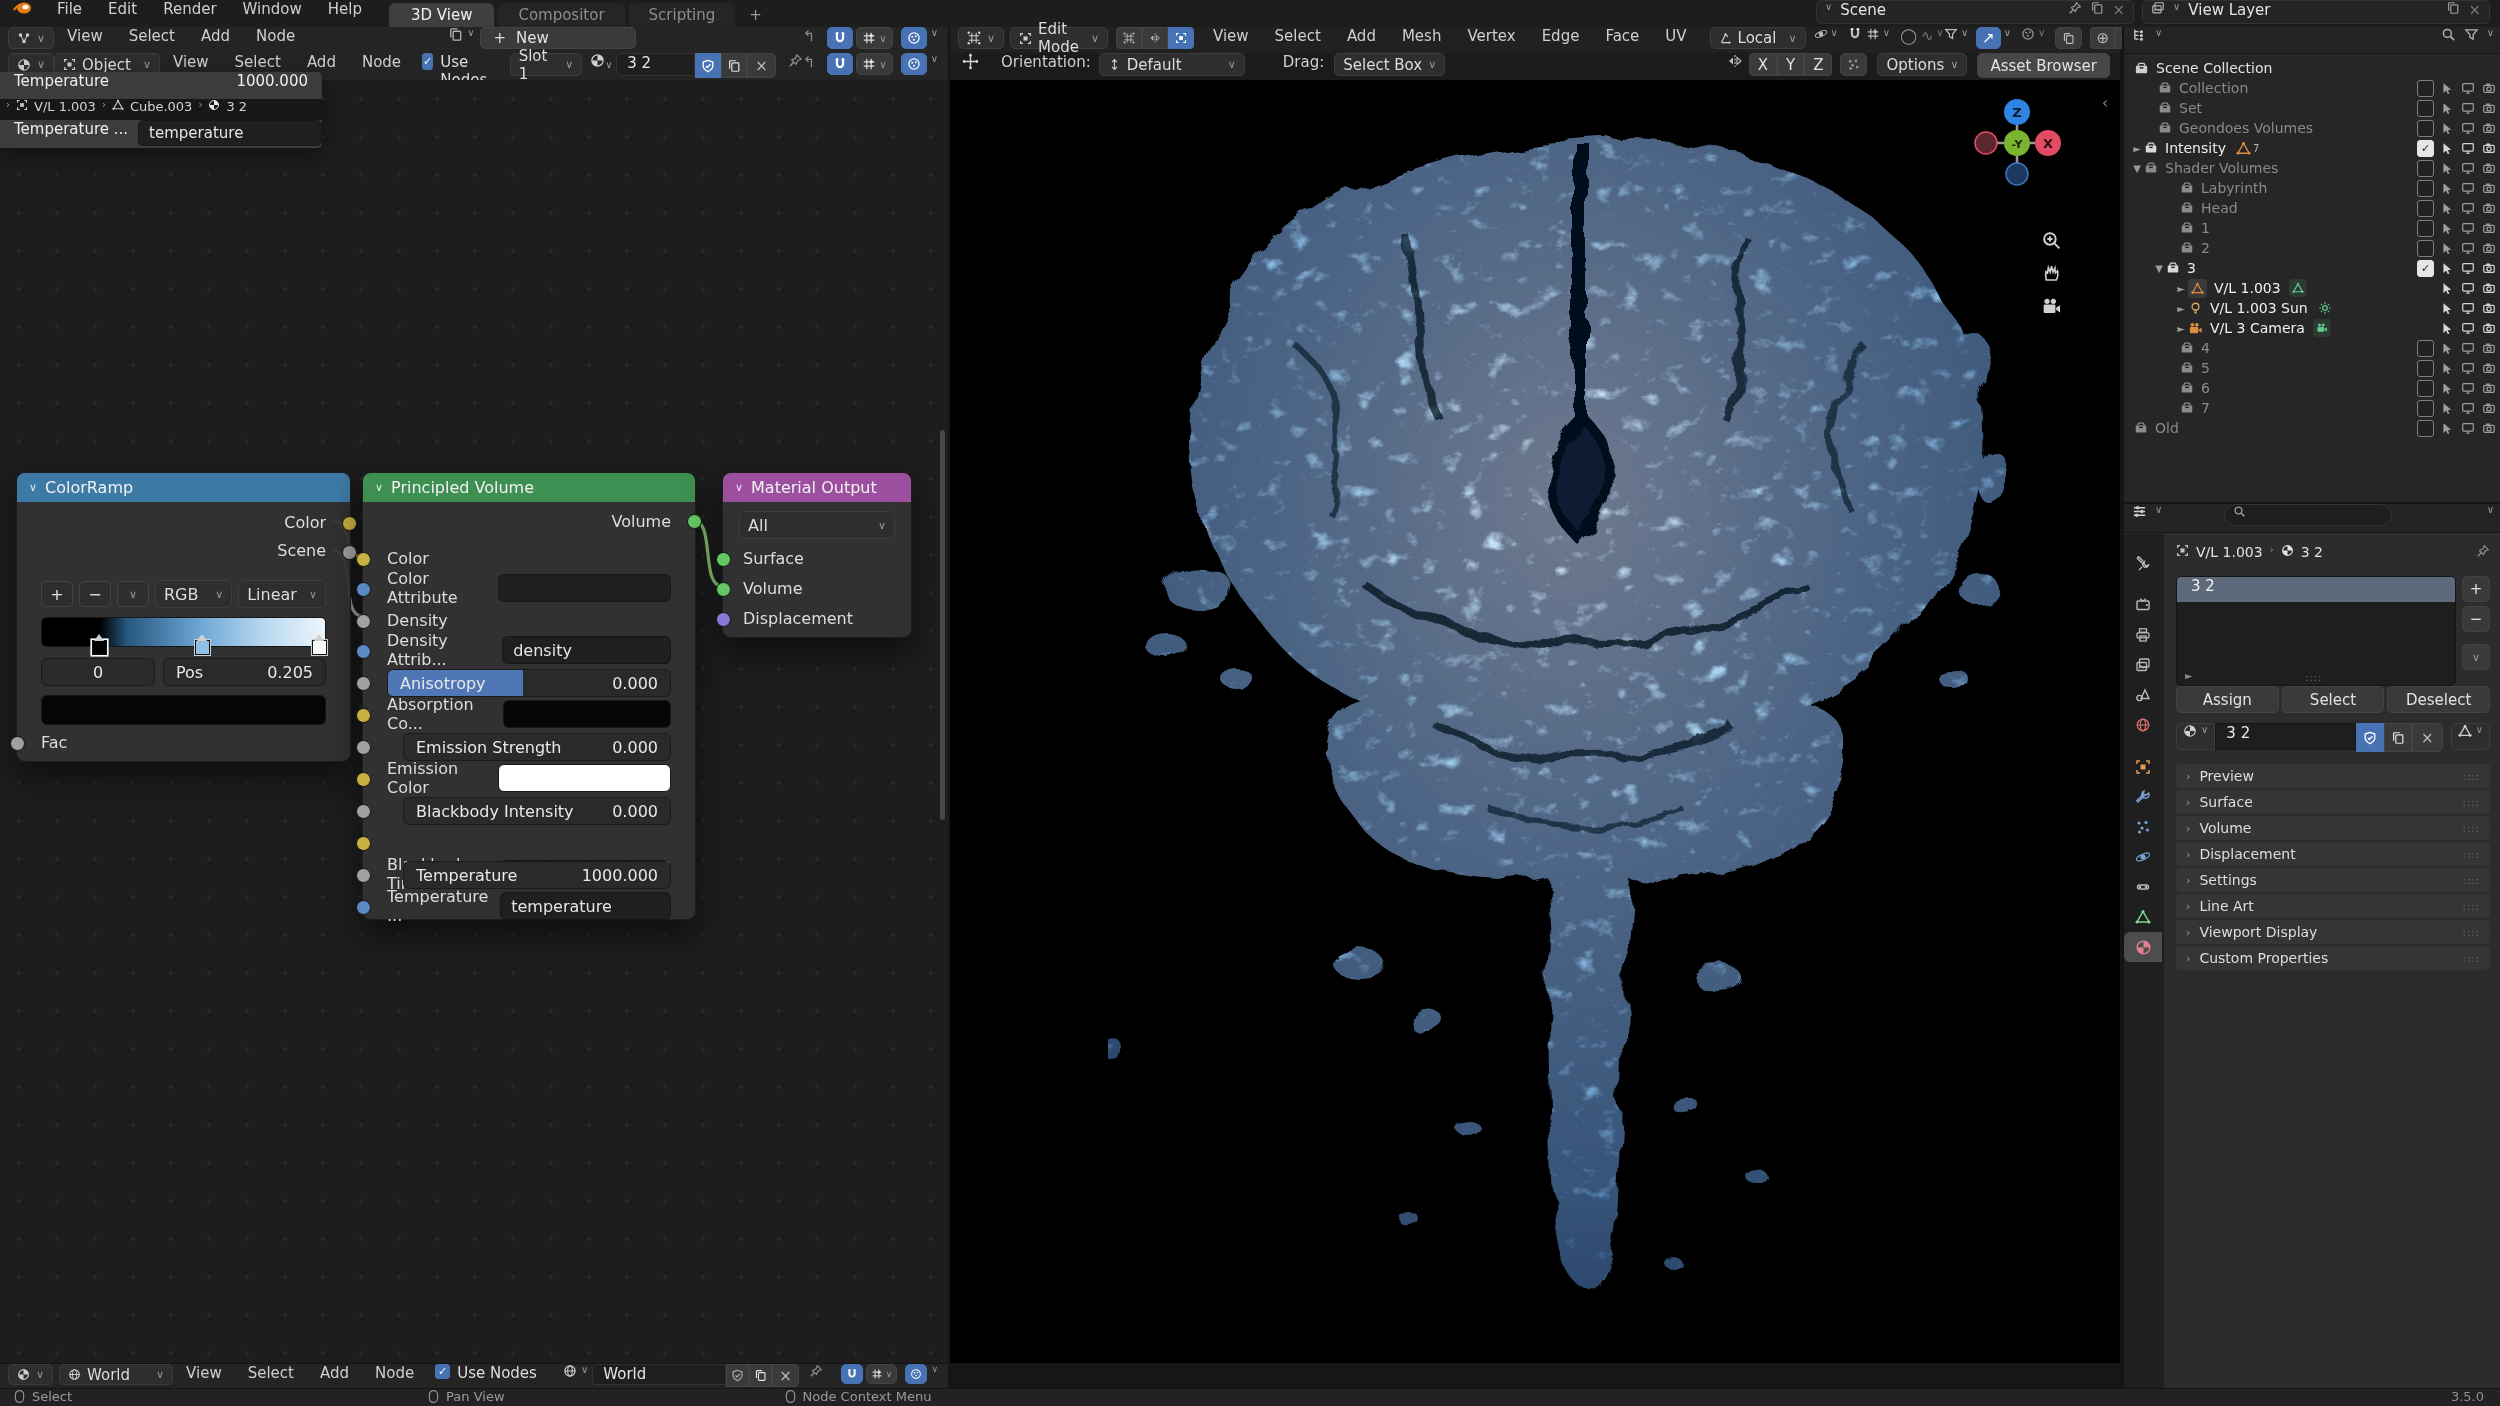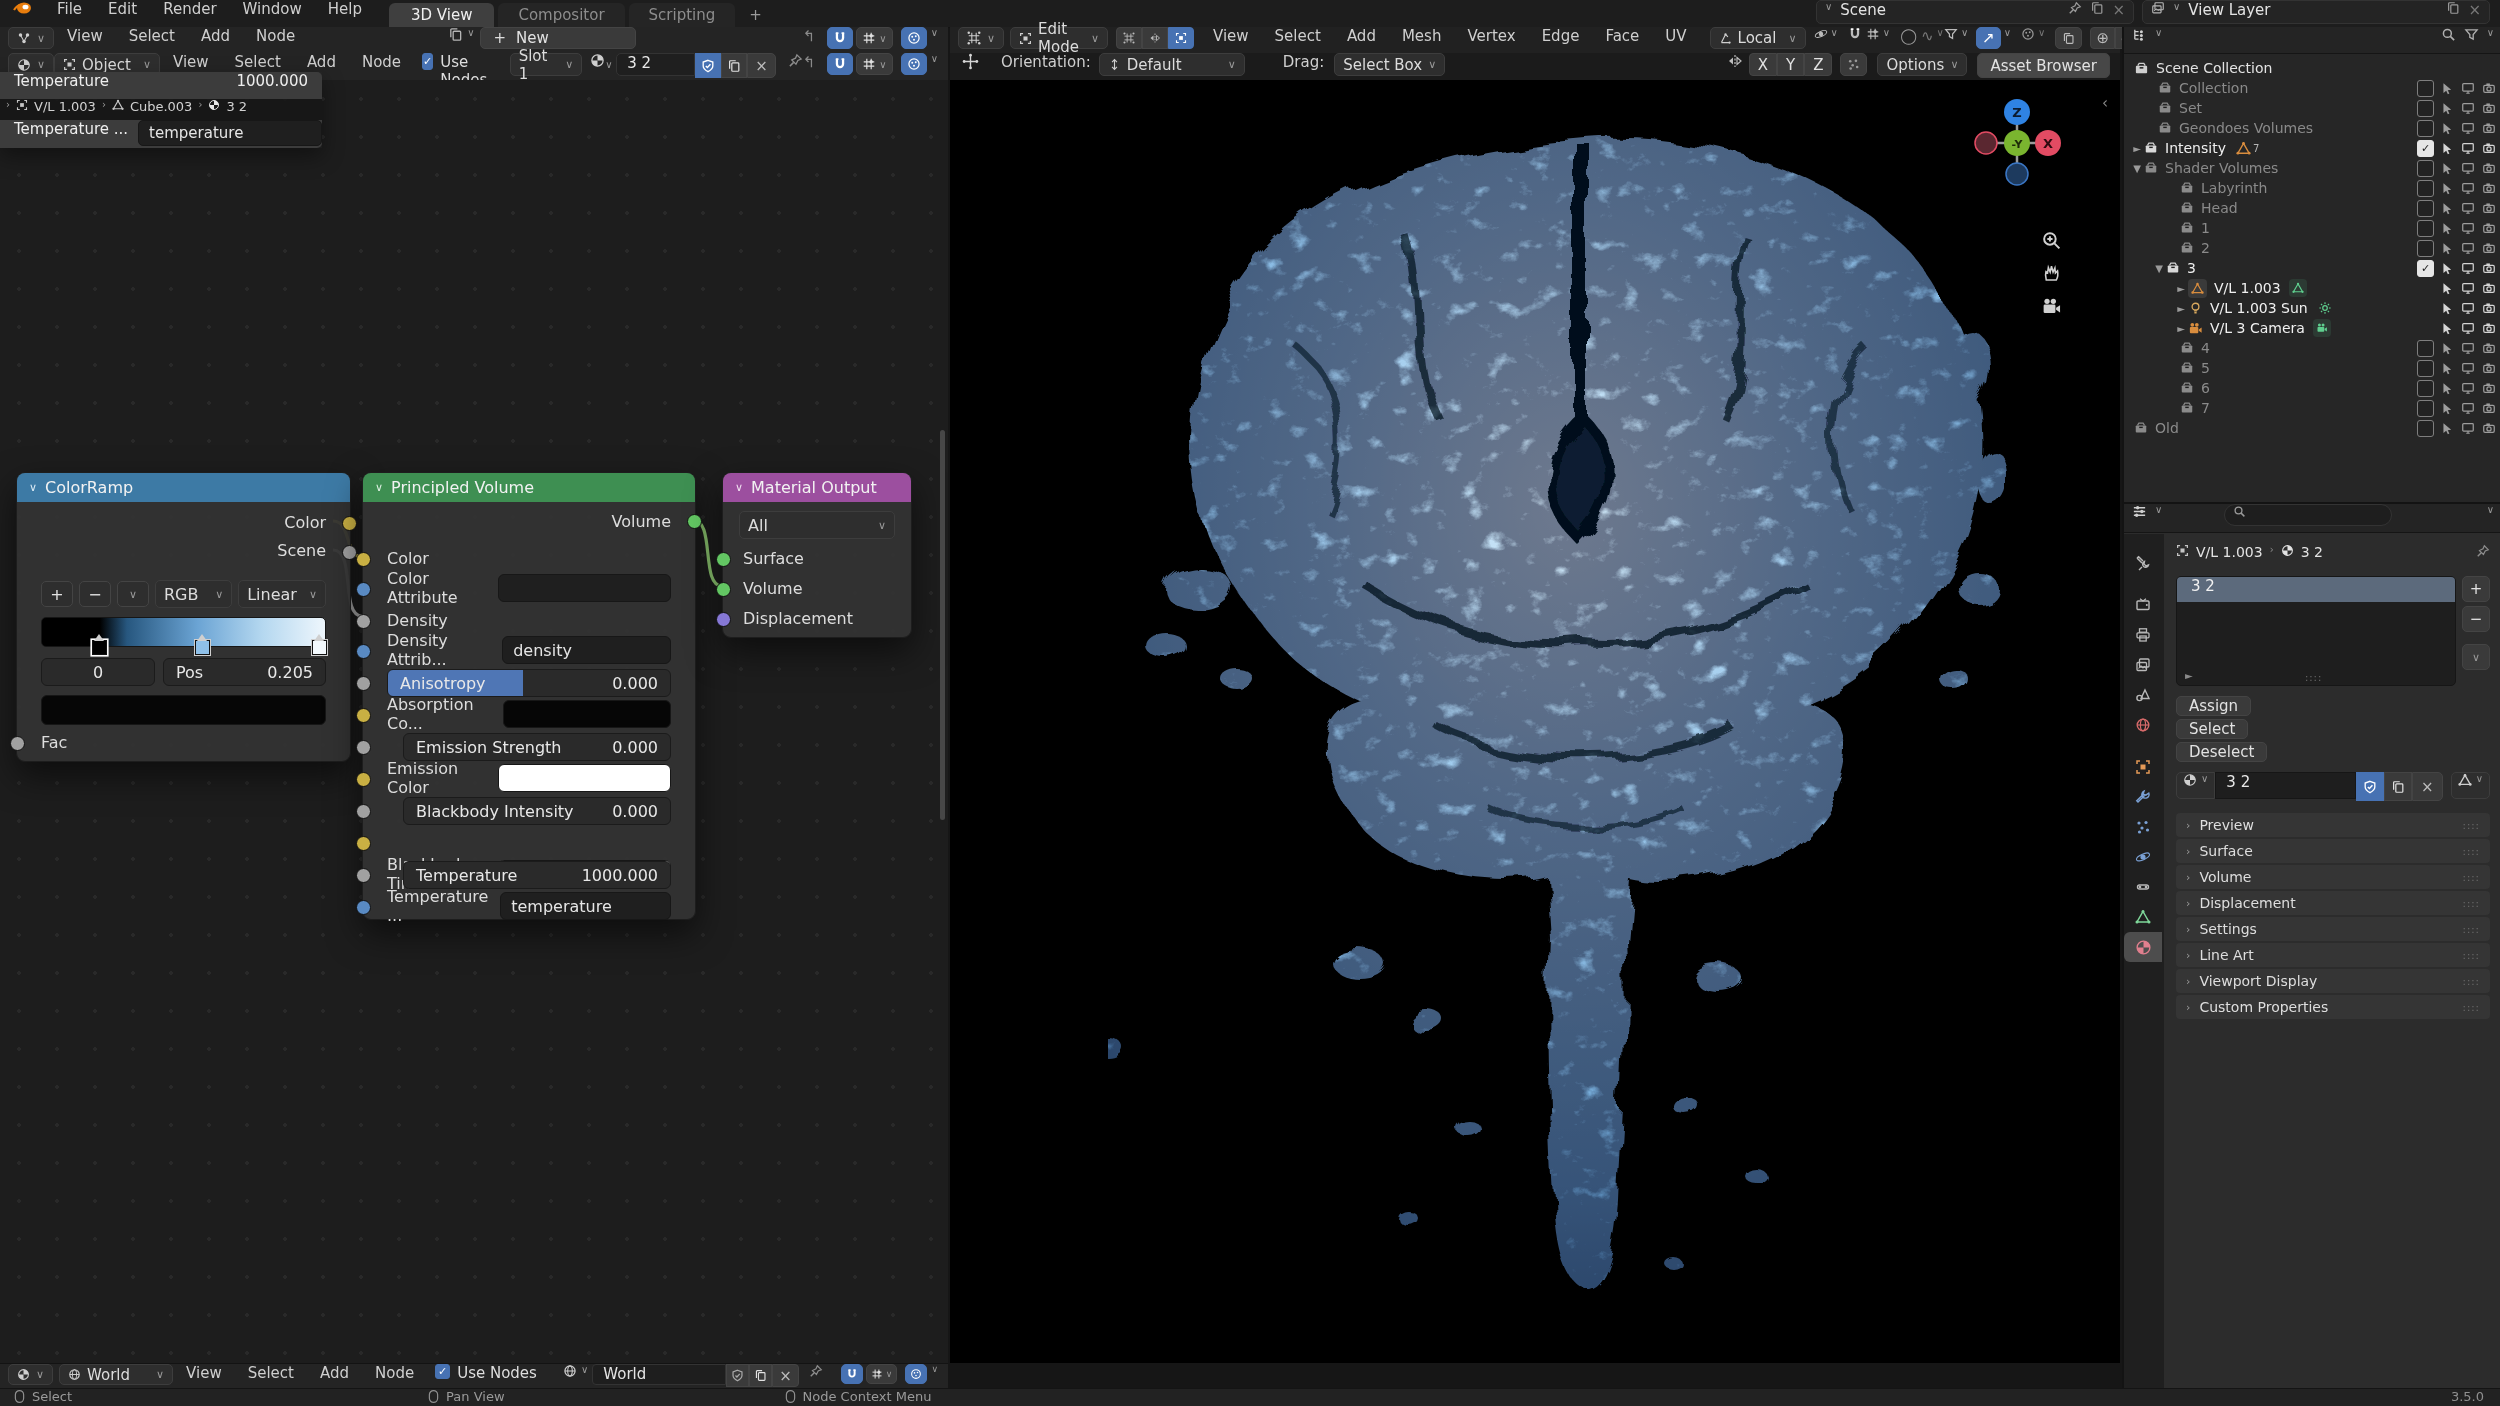--- a/index.html
+++ b/index.html
@@ -1286,21 +1286,21 @@
           </div>
           <span class="abs" style="left:8px;bottom:4px;color:#8a8a8a;font-size:10px;">►</span>
           <span class="abs grip" style="left:46%;bottom:2px;">::::</span>
         </div>
         <div style="display:flex;flex-direction:column;gap:4px;">
           <span class="btn" style="width:26px;height:24px;padding:0;">+</span>
           <span class="btn" style="width:26px;height:24px;padding:0;">−</span>
           <span class="btn" style="width:26px;height:24px;padding:0;color:#9a9a9a;font-size:11px;margin-top:8px;">∨</span>
         </div>
       </div>
-      <div class="row" style="margin-top:10px;gap:3px;flex-direction:column;">
+      <div class="row" style="gap:3px;">
         <span class="btn grow" style="height:25px;">
             <span>Assign</span>
           </span>
         <span class="btn grow" style="height:25px;">
             <span>Select</span>
           </span>
         <span class="btn grow" style="height:25px;">
             <span>Deselect</span>
           </span>
       </div>

